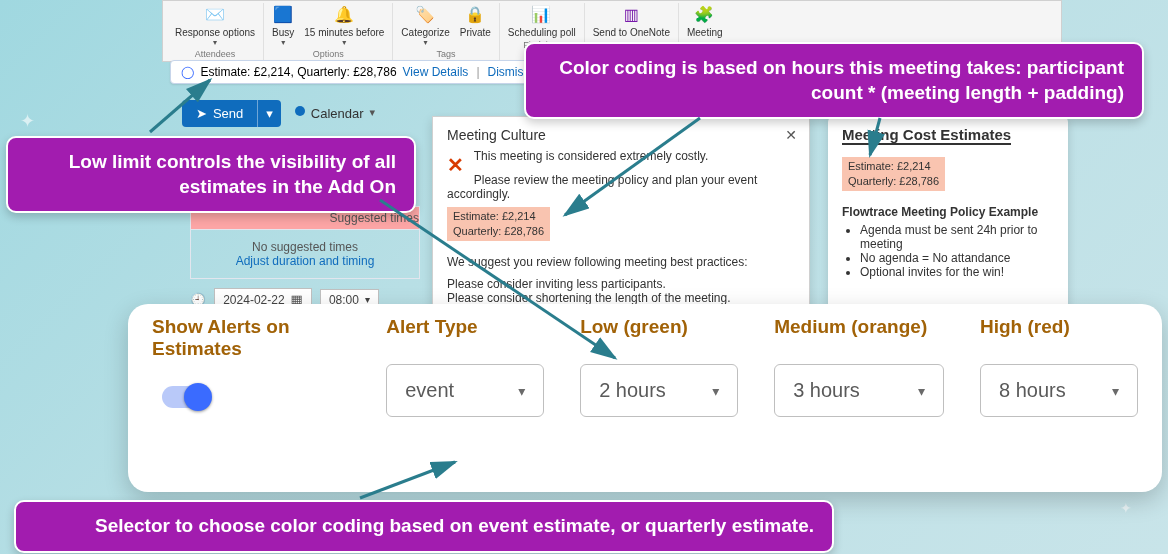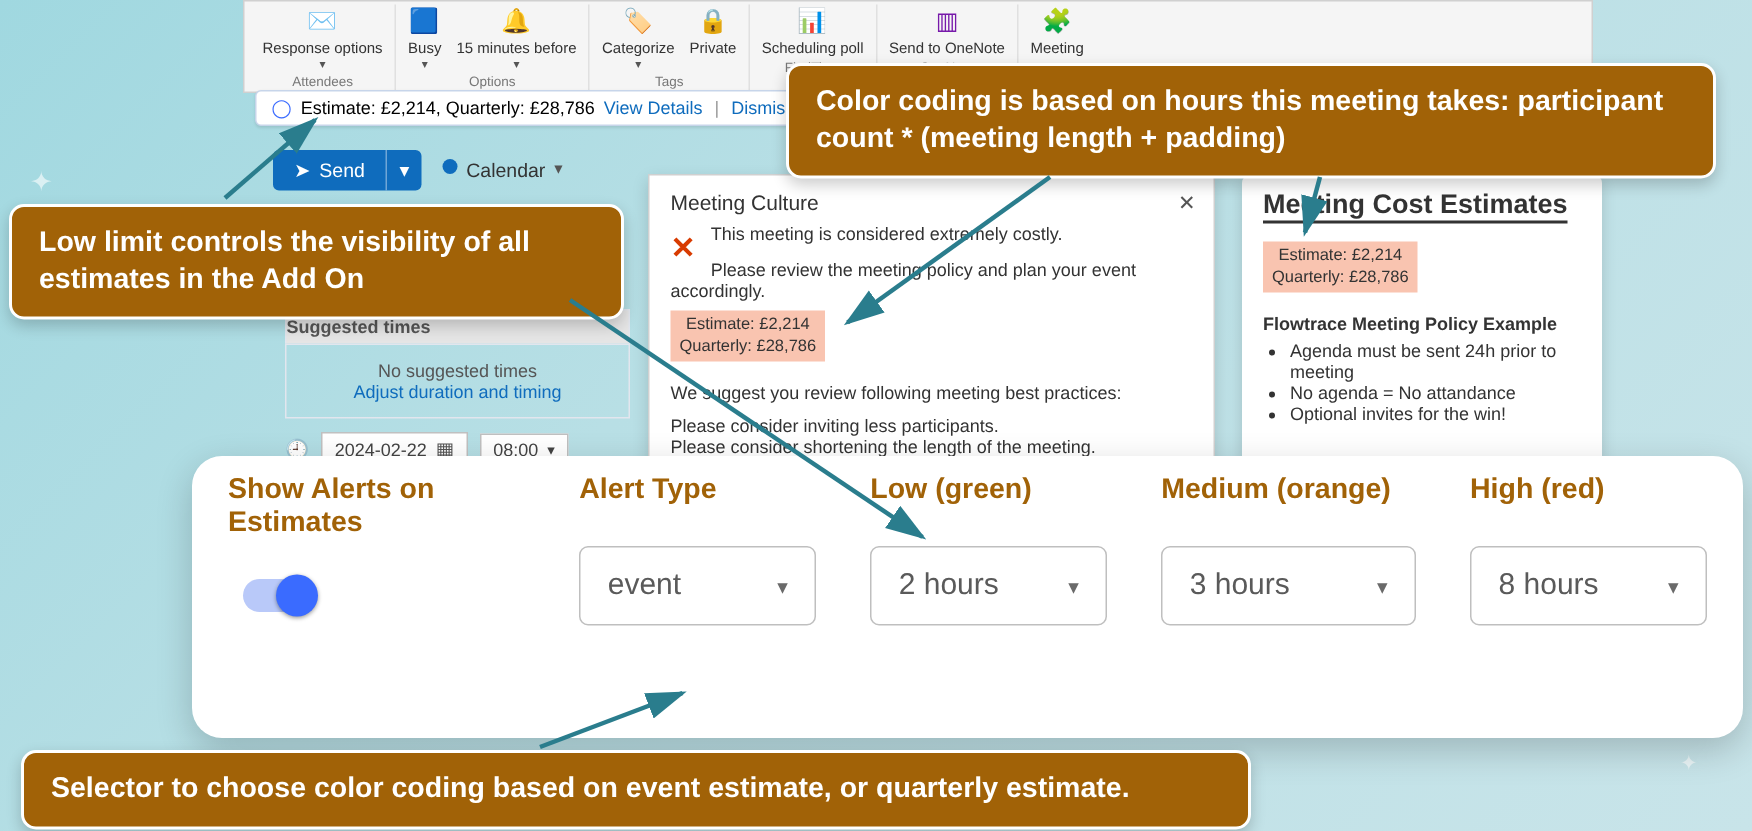--- a/index.html
+++ b/index.html
@@ -131,26 +131,25 @@
   
   .suggested {
     position: absolute;
     left: 190px;
     top: 206px;
     width: 230px;
     font-size: 12px;
     color: #555;
   }
   .suggested-hdr {
-    background: #e5e5e5;
+    background: #fca5a5;
     padding: 4px 0;
-    text-align: left;
+    text-align: right;
     border: 1px solid #e2e6ee;
     border-bottom: none;
-    font-weight: bold;
   }
   .suggested-body {
     border: 1px solid #e2e6ee;
     padding: 10px;
     text-align: center;
   }
 
   
   .dt-row {
     position: absolute;
@@ -210,41 +209,40 @@
     float: left;
     margin: 4px 10px 2px 0;
   }
   .est-badge {
     display: inline-block;
     background: #f9c4b0;
     padding: 2px 6px;
     font-size: 11px;
     line-height: 1.35;
     margin: 6px 0;
-    text-align: center;
   }
   .est-badge div { white-space: nowrap; }
 
   
   .policy-panel {
     position: absolute;
     left: 828px;
     top: 116px;
     width: 240px;
     height: 194px;
     background: #fff;
     border-radius: 6px;
     box-shadow: 0 4px 10px rgba(0,0,0,0.15);
     padding: 10px 14px;
     font-size: 12px;
     color: #333;
     box-sizing: border-box;
   }
   .policy-title {
-    font-size: 18px;
+    font-size: 15px;
     font-weight: 700;
     border-bottom: 2px solid #333;
     display: inline-block;
     margin-bottom: 6px;
   }
   .policy-sub {
     font-size: 12px;
     font-weight: 700;
     margin: 8px 0 4px;
   }
@@ -329,29 +327,30 @@
     min-width: 120px;
   }
   .sel .caret2 {
     font-size: 14px;
     color: #6a6a6a;
   }
 
   
   .callout {
     position: absolute;
-    background: #a16207;
+    background: #a21caf;
     color: #fff;
     font-weight: 700;
     font-size: 19px;
     padding: 12px 18px;
     border-radius: 10px;
     border: 2px solid #fff;
     box-shadow: 0 4px 10px rgba(0,0,0,0.2);
     line-height: 1.3;
+    text-align: right;
   }
 
   
   svg.arrows {
     position: absolute;
     left: 0; top: 0;
     width: 1168px;
     height: 554px;
     pointer-events: none;
   }

